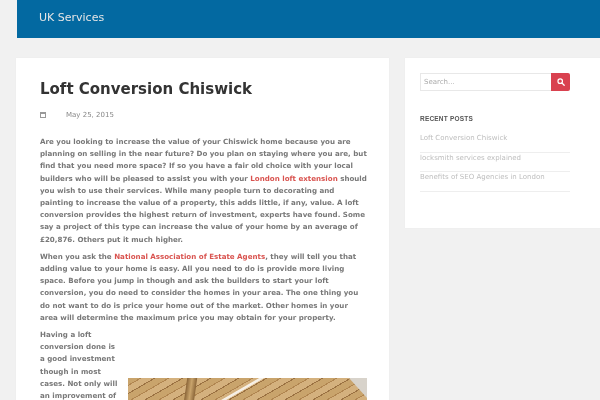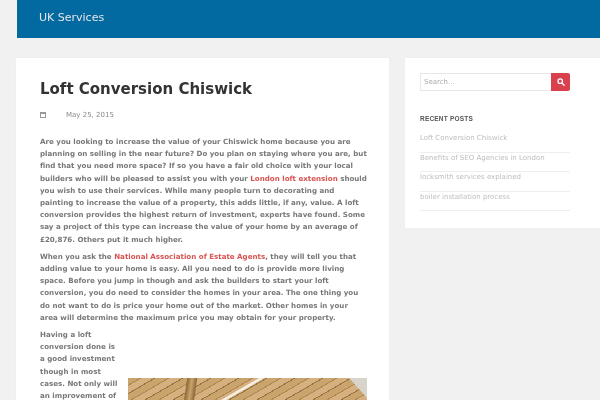--- a/index.html
+++ b/index.html
@@ -120,17 +120,16 @@
     <button class="search-btn">
       <svg width="8" height="8" viewBox="0 0 10 10">
         <circle cx="4" cy="4" r="2.8" fill="none" stroke="#fff" stroke-width="1.5"></circle>
         <line x1="6.2" y1="6.2" x2="9" y2="9" stroke="#fff" stroke-width="1.6" stroke-linecap="round"></line>
       </svg>
     </button>
   </div>
   <h3 class="recent-heading">RECENT POSTS</h3>
   <ul class="recent-list">
     <li><a>Loft Conversion Chiswick</a></li>
+    <li><a>locksmith services explained</a></li>
     <li><a>Benefits of SEO Agencies in London</a></li>
-    <li><a>locksmith services explained</a></li>
-    <li><a>boiler installation process</a></li>
   </ul>
 </aside>
 
 </body></html>

